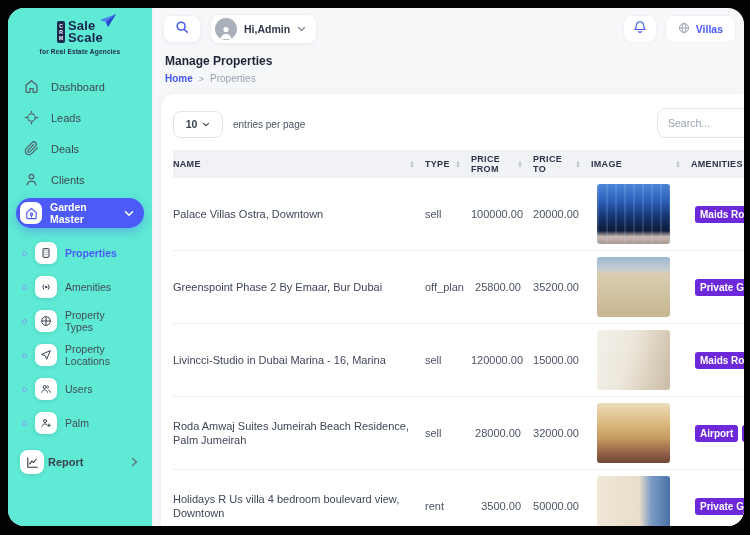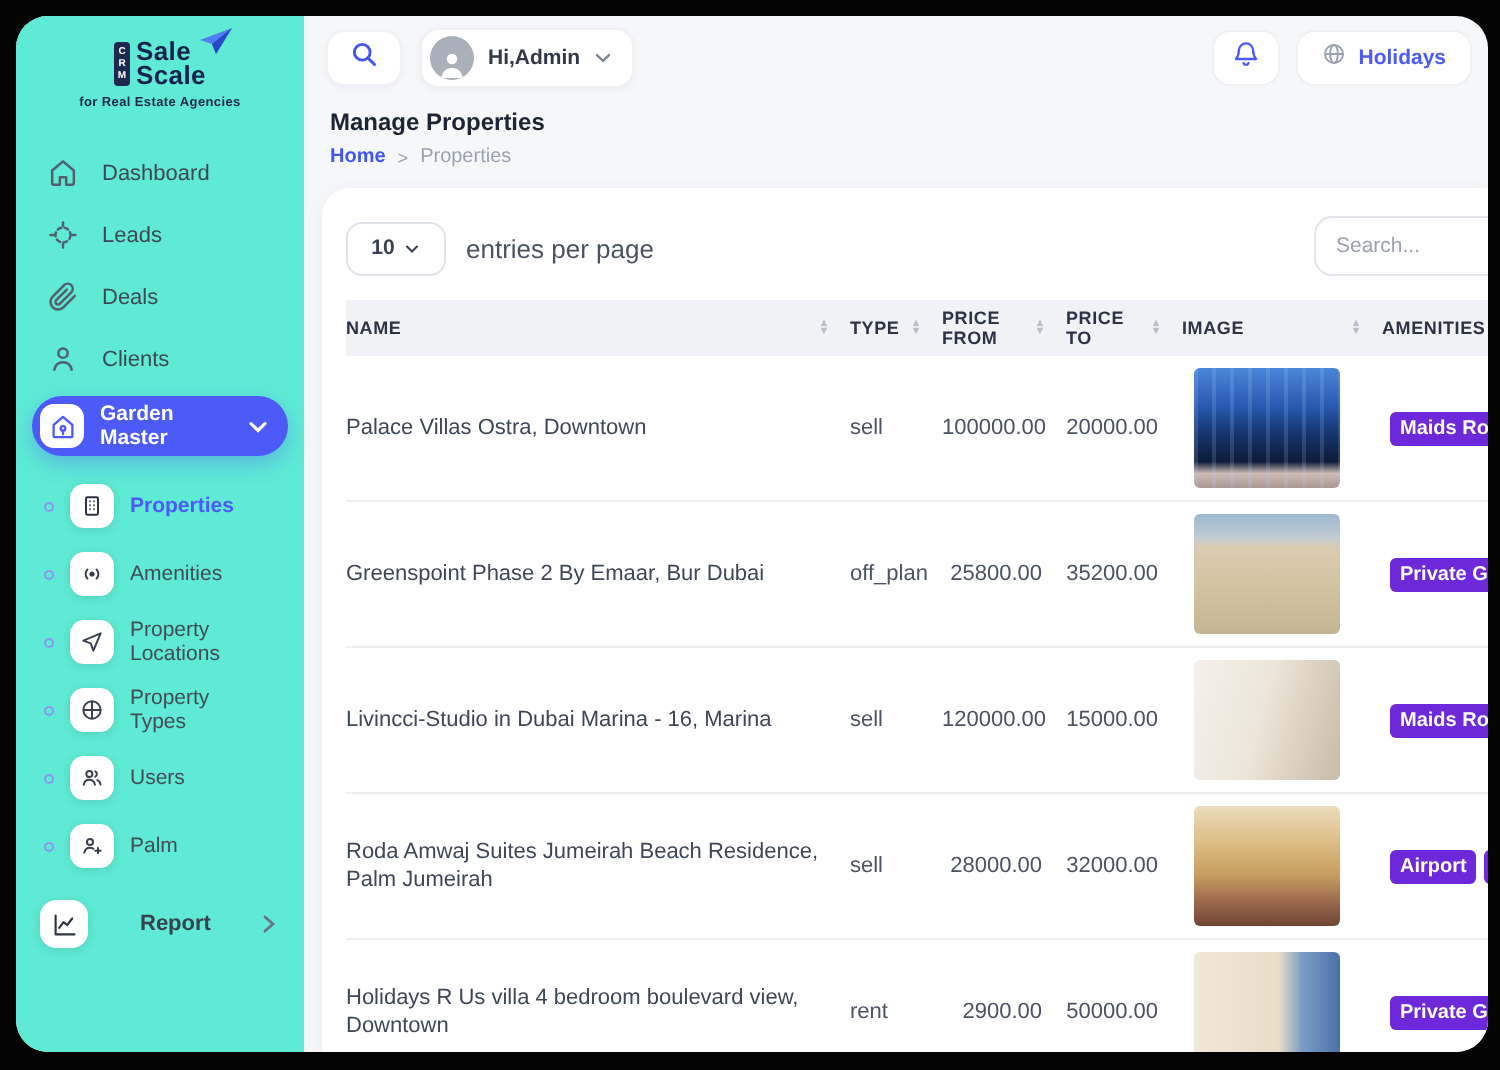--- a/index.html
+++ b/index.html
@@ -27,21 +27,21 @@
   .pill-chev { color:#fff; display:flex; }
 
   .submenu { padding:2px 0 2px 14px; }
   .sub-item { display:flex; align-items:center; gap:8px; min-height:34px; cursor:pointer; padding-right:6px; }
   .sub-bullet { width:5px; height:5px; border:1.5px solid #8a96f2; border-radius:50%; flex:none; }
   .sub-chip { width:22px; height:22px; background:#fff; border-radius:7px; box-shadow:0 1px 5px rgba(25,35,70,.12); display:flex; align-items:center; justify-content:center; color:#39414f; flex:none; }
   .sub-label { font-size:10.5px; font-weight:500; color:#434b59; max-width:68px; line-height:12px; }
   .sub-item.active .sub-label { color:#4c5bf7; font-weight:700; }
   .sub-item.active .sub-chip { color:#2b3344; }
 
-  .nav-report { display:flex; align-items:center; gap:26px; height:36px; padding:0 14px 0 12px; margin-top:2px; cursor:pointer; }
+  .nav-report { display:flex; align-items:center; gap:4px; height:36px; padding:0 14px 0 12px; margin-top:2px; cursor:pointer; }
   .report-chip { width:24px; height:24px; background:#fff; border-radius:8px; box-shadow:0 1px 5px rgba(25,35,70,.12); display:flex; align-items:center; justify-content:center; color:#2e3645; flex:none; }
   .report-label { font-size:11px; font-weight:600; color:#39414f; flex:1; }
   .report-chev { color:#6a7382; display:flex; }
 
   
   .main { flex:1; display:flex; flex-direction:column; min-width:0; }
   .topbar { display:flex; align-items:center; gap:9px; padding:6px 8px 0 10px; height:40px; }
   .icon-btn { background:#fff; border:1px solid #eef0f4; border-radius:9px; width:38px; height:28px; display:flex; align-items:center; justify-content:center; cursor:pointer; box-shadow:0 1px 3px rgba(25,35,70,.05); }
   .user-pill { background:#fff; border:1px solid #eef0f4; border-radius:9px; height:30px; display:flex; align-items:center; gap:7px; padding:0 10px 0 4px; cursor:pointer; box-shadow:0 1px 3px rgba(25,35,70,.05); }
   .avatar { width:22px; height:22px; border-radius:50%; background:#aab0b9; display:flex; align-items:end; justify-content:center; overflow:hidden; }
@@ -57,21 +57,21 @@
   .breadcrumb { display:flex; align-items:center; gap:6px; margin-top:5px; }
   .bc-home { font-size:10px; font-weight:600; color:#4255f0; cursor:pointer; }
   .bc-sep { font-size:9px; color:#9aa1b0; }
   .bc-current { font-size:10px; color:#9aa1b0; }
 
   .card { margin:10px 0 0 8px; background:#fff; border-top-left-radius:14px; box-shadow:0 2px 10px rgba(25,35,70,.05); flex:1; padding:16px 0 0 12px; position:relative; min-width:0; }
 
   .controls { display:flex; align-items:center; height:28px; position:relative; }
   .entries-select { width:50px; height:27px; border:1px solid #dfe3ea; border-radius:8px; background:#fff; display:flex; align-items:center; justify-content:center; gap:5px; cursor:pointer; }
   .entries-value { font-size:10.5px; font-weight:600; color:#3a4251; }
-  .entries-label { font-size:13px; color:#4b5363; margin-left:10px; }
+  .entries-label { font-size:10px; color:#4b5363; margin-left:10px; }
   .search-input { position:absolute; left:484px; top:-2px; width:130px; height:30px; border:1px solid #e2e5eb; border-radius:9px; padding:0 10px; font-size:10.5px; color:#3a4251; font-family:"Liberation Sans", sans-serif; outline:none; }
   .search-input::placeholder { color:#9aa1b0; }
 
   .table { margin-top:12px; }
   .thead, .trow { display:grid; grid-template-columns:252px 46px 62px 58px 100px minmax(120px,1fr); align-items:center; }
   .thead { background:#f0f2f6; height:28px; }
   .th { display:flex; align-items:center; justify-content:space-between; padding:0 10px 0 0; font-size:9px; font-weight:700; letter-spacing:.3px; color:#2c3347; cursor:pointer; }
   .th:first-child { padding-left:0; }
   .sort { display:flex; flex-direction:column; align-items:center; line-height:4.5px; font-size:5.5px; color:#b9c0cc; }
   .trow { height:73px; border-bottom:1px solid #edeff3; }
@@ -183,34 +183,34 @@
                   <circle cx="9" cy="9" r="1.2" fill="currentColor"></circle>
                   <path d="M5.6 5.6a4.8 4.8 0 0 0 0 6.8M12.4 5.6a4.8 4.8 0 0 1 0 6.8"></path>
                 </svg>
               </span>
             <span class="sub-label">Amenities</span>
           </div>
           <div class="sub-item">
             <span class="sub-bullet"></span>
             <span class="sub-chip">
                 <svg width="12" height="12" viewBox="0 0 18 18" fill="none" stroke="currentColor" stroke-width="1.5" stroke-linejoin="round">
-                  <path d="M2.5 8l13-5.5L10 15.5 8 10z"></path>
-                </svg>
-              </span>
-            <span class="sub-label">Property Locations</span>
-          </div>
-          <div class="sub-item">
-            <span class="sub-bullet"></span>
-            <span class="sub-chip">
-                <svg width="12" height="12" viewBox="0 0 18 18" fill="none" stroke="currentColor" stroke-width="1.5" stroke-linejoin="round">
                   <circle cx="9" cy="9" r="6.5"></circle>
                   <path d="M2.5 9h13M9 2.5v13"></path>
                 </svg>
               </span>
             <span class="sub-label">Property Types</span>
+          </div>
+          <div class="sub-item">
+            <span class="sub-bullet"></span>
+            <span class="sub-chip">
+                <svg width="12" height="12" viewBox="0 0 18 18" fill="none" stroke="currentColor" stroke-width="1.5" stroke-linejoin="round">
+                  <path d="M2.5 8l13-5.5L10 15.5 8 10z"></path>
+                </svg>
+              </span>
+            <span class="sub-label">Property Locations</span>
           </div>
           <div class="sub-item">
             <span class="sub-bullet"></span>
             <span class="sub-chip">
                 <svg width="12" height="12" viewBox="0 0 18 18" fill="none" stroke="currentColor" stroke-width="1.5" stroke-linecap="round" stroke-linejoin="round">
                   <circle cx="7" cy="6" r="2.3"></circle>
                   <path d="M2.8 14c.5-2.4 2.1-3.6 4.2-3.6s3.7 1.2 4.2 3.6"></path>
                   <path d="M11.5 4a2.3 2.3 0 0 1 0 4M13 10.6c1.3.5 2.1 1.6 2.4 3.2"></path>
                 </svg>
               </span>
@@ -274,21 +274,21 @@
                   <path d="M9 2.2a4.6 4.6 0 0 0-4.6 4.6c0 3.4-1.2 4.6-1.9 5.4h13c-.7-.8-1.9-2-1.9-5.4A4.6 4.6 0 0 0 9 2.2z"></path>
                   <path d="M7.4 14.8a1.7 1.7 0 0 0 3.2 0"></path>
                 </svg></span>
           </div>
           <div class="lang-pill">
             <span><svg width="12" height="12" viewBox="0 0 16 16" fill="none" stroke="#9aa1b0" stroke-width="1.3">
                   <circle cx="8" cy="8" r="6"></circle>
                   <ellipse cx="8" cy="8" rx="2.6" ry="6"></ellipse>
                   <path d="M2 8h12"></path>
                 </svg></span>
-            <span class="lang-label">Holidays</span>
+            <span class="lang-label">Villas</span>
           </div>
         </div>
       </div>
 
       <div class="page-head">
         <div class="page-title">Manage Properties</div>
         <div class="breadcrumb">
           <span class="bc-home">Home</span>
           <span class="bc-sep">&gt;</span>
           <span class="bc-current">Properties</span>
@@ -403,21 +403,21 @@
               </div>
             <div class="td-amen">
               <span class="badge">Airport</span>
               <span class="badge">Private Garden</span>
             </div>
           </div>
 
           <div class="trow">
             <div class="td-name">Holidays R Us villa 4 bedroom boulevard view, Downtown</div>
             <div class="td-type">rent</div>
-            <div class="td-price">2900.00</div>
+            <div class="td-price">3500.00</div>
             <div class="td-price">50000.00</div>
             <div class="td-img">
                 <div class="thumb thumb-villa"></div>
               </div>
             <div class="td-amen">
               <span class="badge">Private Garden</span>
 
             </div>
           </div>
         </div>

